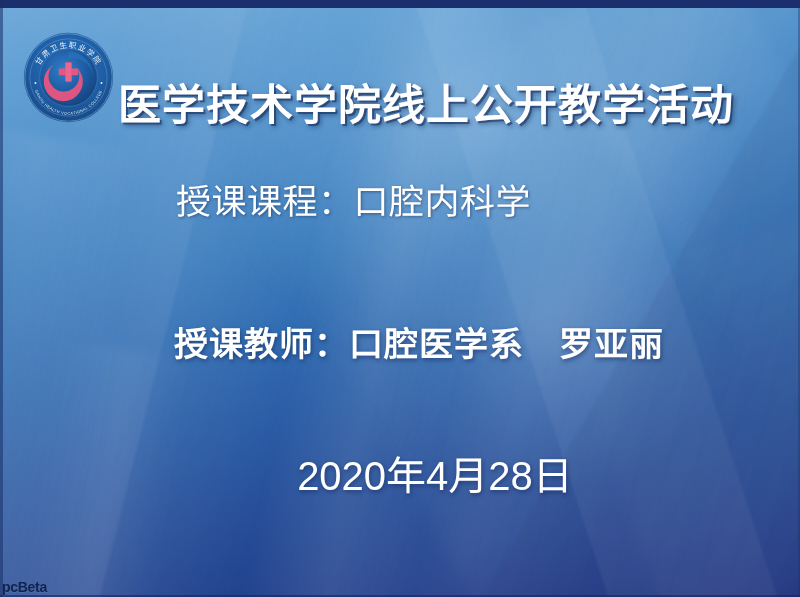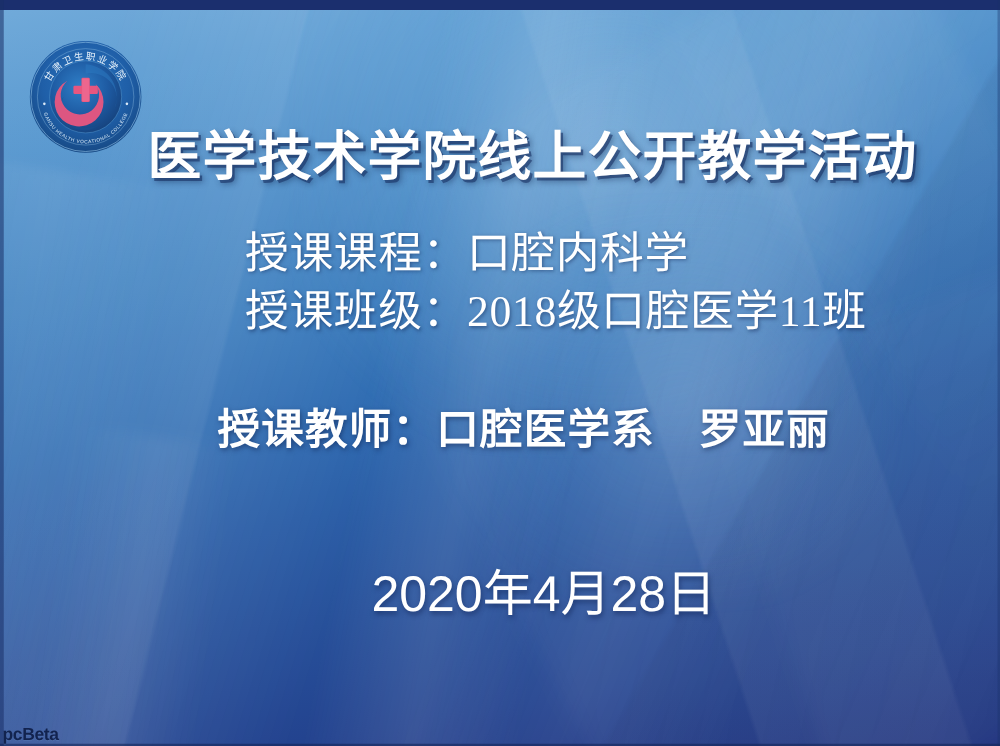--- a/index.html
+++ b/index.html
@@ -178,23 +178,23 @@
     top: 31px;
     width: 93px;
     height: 93px;
   }
   .logo svg { display: block; width: 100%; height: 100%; }
 
   
   .title {
     position: absolute;
     left: 118px;
-    top: 106px;
+    top: 82px;
     width: 660px;
-    font-family: Liberation Mono, monospace;
+    font-family: Liberation Sans, sans-serif;
     font-weight: 700;
     font-size: 43px;
     line-height: 1.08;
     letter-spacing: 1px;
     color: #ffffff;
     text-shadow:
       2px 2px 0 rgba(20, 42, 92, 0.55),
       3px 3px 5px rgba(12, 30, 70, 0.45);
     white-space: nowrap;
   }
@@ -206,21 +206,20 @@
     width: 620px;
   }
   .course-line {
     font-family: "Liberation Serif", "DejaVu Serif", serif;
     font-size: 35px;
     line-height: 1.33;
     color: #ffffff;
     letter-spacing: 0.5px;
     text-shadow: 1px 1px 3px rgba(16, 36, 82, 0.5);
     white-space: nowrap;
-    margin-left: 20px;
   }
 
   .teacher {
     position: absolute;
     left: 174px;
     top: 324px;
     font-family: "Liberation Sans", "DejaVu Sans", sans-serif;
     font-weight: 700;
     font-size: 34px;
     line-height: 1.2;
@@ -330,21 +329,20 @@
 
       <circle cx="14.5" cy="56" r="1.1" fill="#dceaf7"></circle>
       <circle cx="85.5" cy="56" r="1.1" fill="#dceaf7"></circle>
     </svg>
   </div>
 
   <div class="title">医学技术学院线上公开教学活动</div>
 
   <div class="course-block">
     <div class="course-line">授课课程：口腔内科学</div>
-    <div class="course-line">授课班级：2018级口腔医学11班</div>
   </div>
 
   <div class="teacher">授课教师：口腔医学系　罗亚丽</div>
 
   <div class="date">2020年4月28日</div>
 
   <div class="watermark">pcBeta</div>
 
 </div>
 

